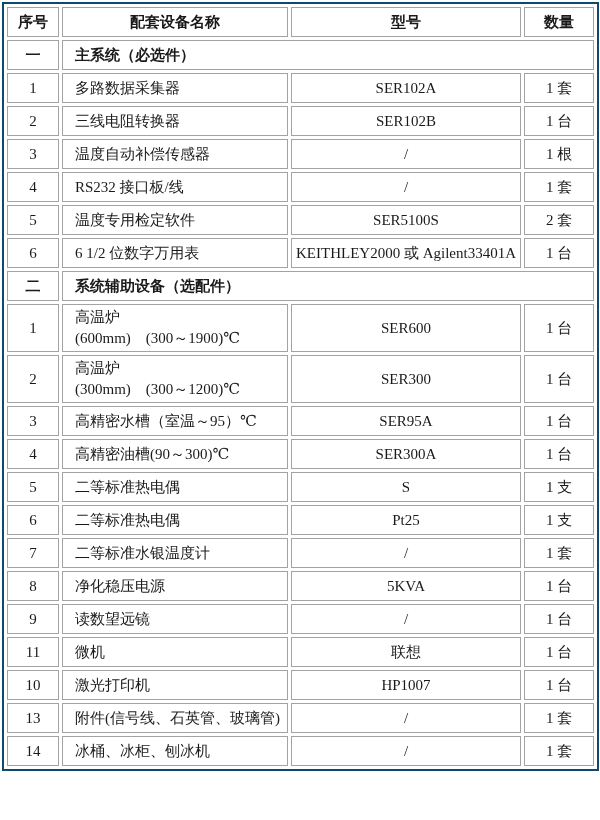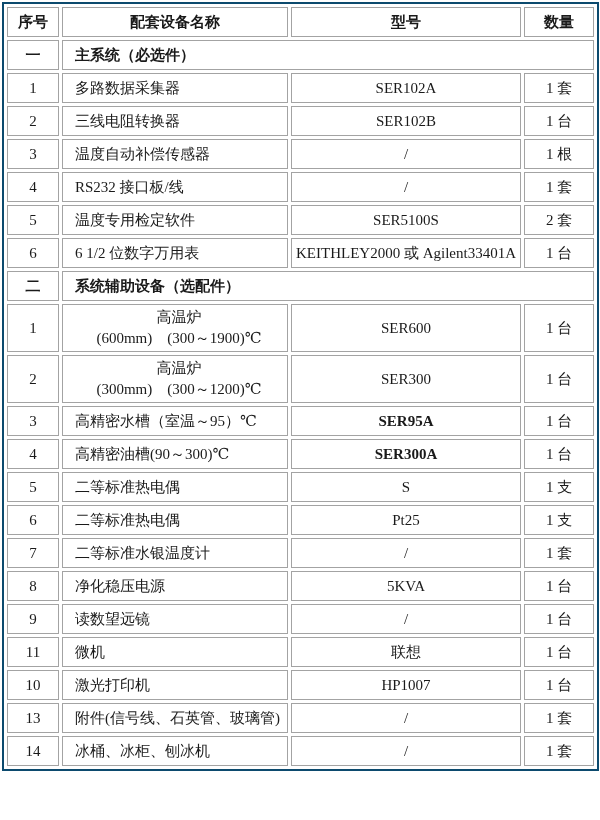--- a/index.html
+++ b/index.html
@@ -24,22 +24,22 @@
     vertical-align: middle;
     background: #ffffff;
     overflow: hidden;
     padding: 0;
   }
   th { font-weight: bold; text-align: center; }
   td.c { text-align: center; }
   td.name { text-align: left; padding: 2px 4px 2px 12px; margin-left: 32px; }
   tr.section td { font-weight: bold; }
   tr.tall td { height: 48px; }
-  .name .line { line-height: 21px; text-align: center; }
-  .model-alt { font-weight: 700; }
+  .name .line { line-height: 21px; }
+  .model-alt { font-weight: 400; }
 </style>
 </head>
 <body>
 
 <div class="doc">
   <table class="spec">
     <colgroup>
       <col style="width:52px">
       <col style="width:226px">
       <col style="width:230px">

